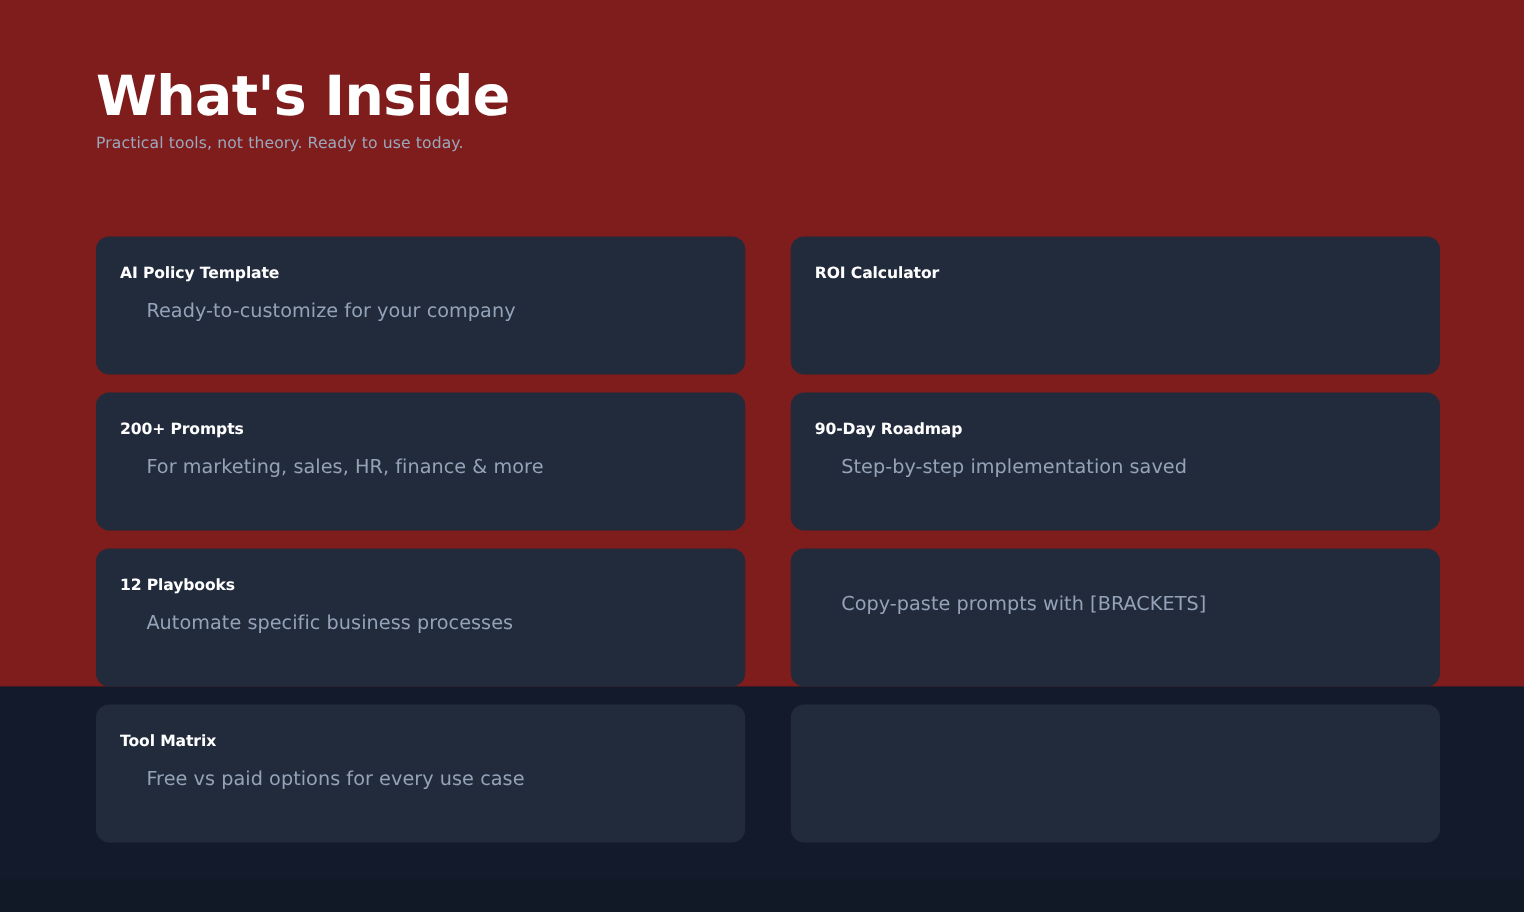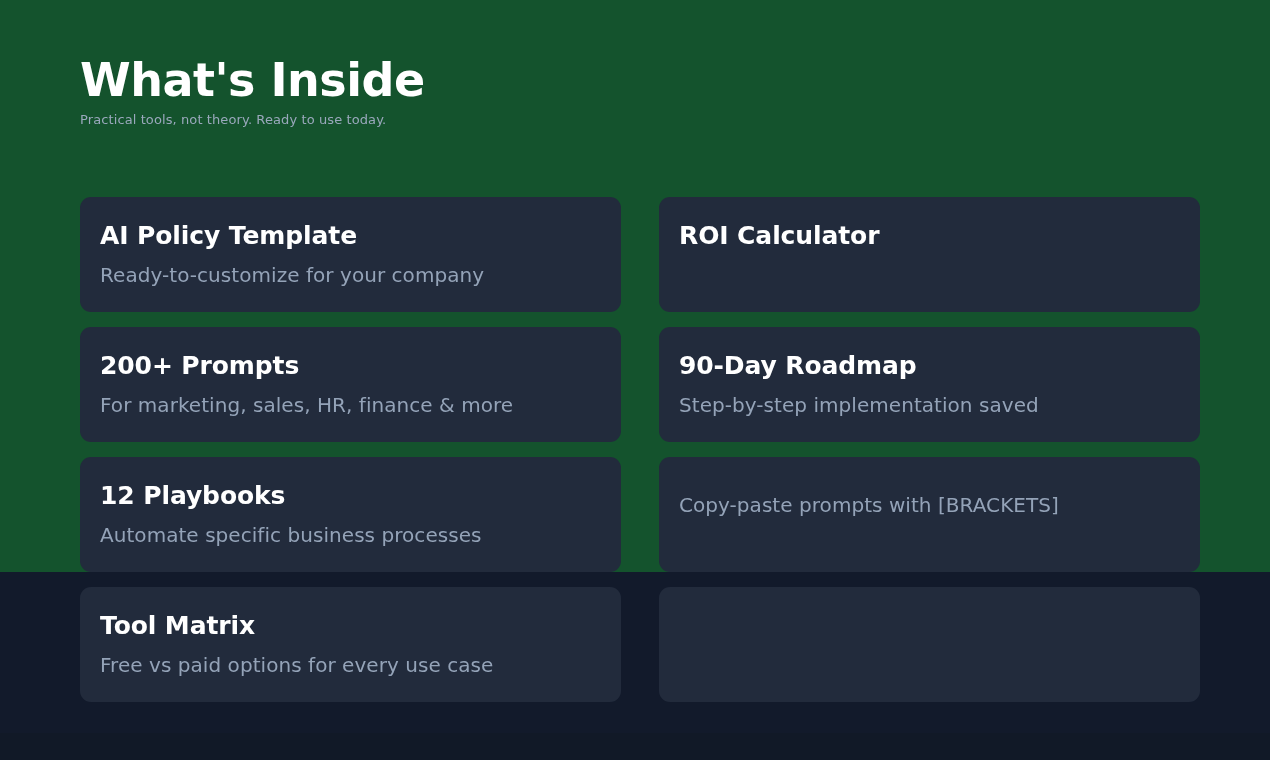--- a/index.html
+++ b/index.html
@@ -14,21 +14,21 @@
   body {
     background: #121a2b;
     font-family: "DejaVu Sans", "Liberation Sans", sans-serif;
     -webkit-font-smoothing: antialiased;
   }
 
   .page {
     position: relative;
     width: 1270px;
     height: 572px;
-    background: #14532d;
+    background: #7f1d1d;
   }
 
   
   .header {
     position: absolute;
     left: 80px;
     top: 56px;
     width: 1120px;
   }
 
@@ -67,36 +67,37 @@
   .card {
     height: 115px;
     background: #222b3c;
     border-radius: 11px;
     padding: 24px 0 0 20px;
     position: relative;
     overflow: hidden;
   }
 
   .card-title {
-    font-size: 25px;
+    font-size: 13px;
     line-height: 1.2;
     font-weight: 700;
     color: #ffffff;
     letter-spacing: -0.1px;
     white-space: nowrap;
   }
 
   .card-desc {
     margin-top: 12px;
-    font-size: 20px;
+    font-size: 16px;
     line-height: 1.2;
     font-weight: 400;
     color: #94a3b8;
     letter-spacing: 0.05px;
     white-space: nowrap;
+    margin-left: 22px;
   }
 
   
   .page-bottom-edge {
     position: absolute;
     left: 0;
     right: 0;
     top: 733px;
     height: 27px;
     background: #111927;

